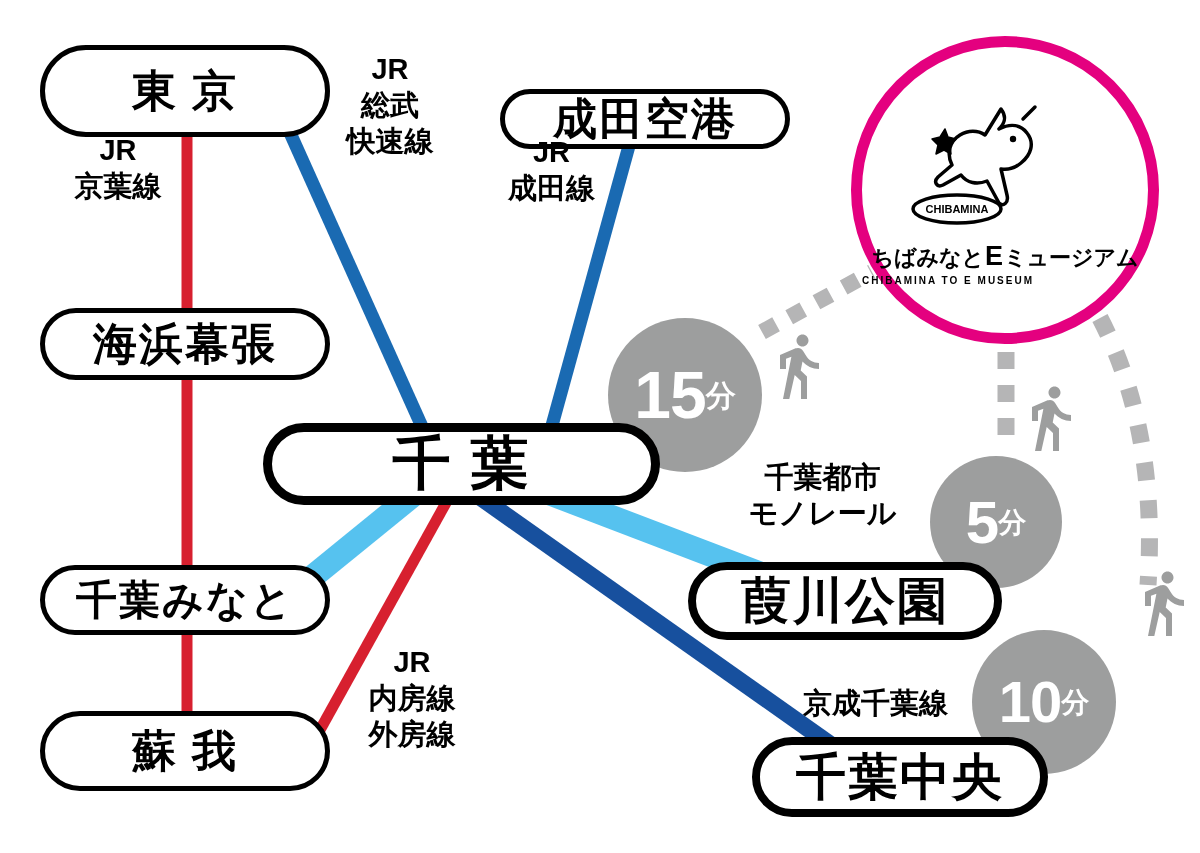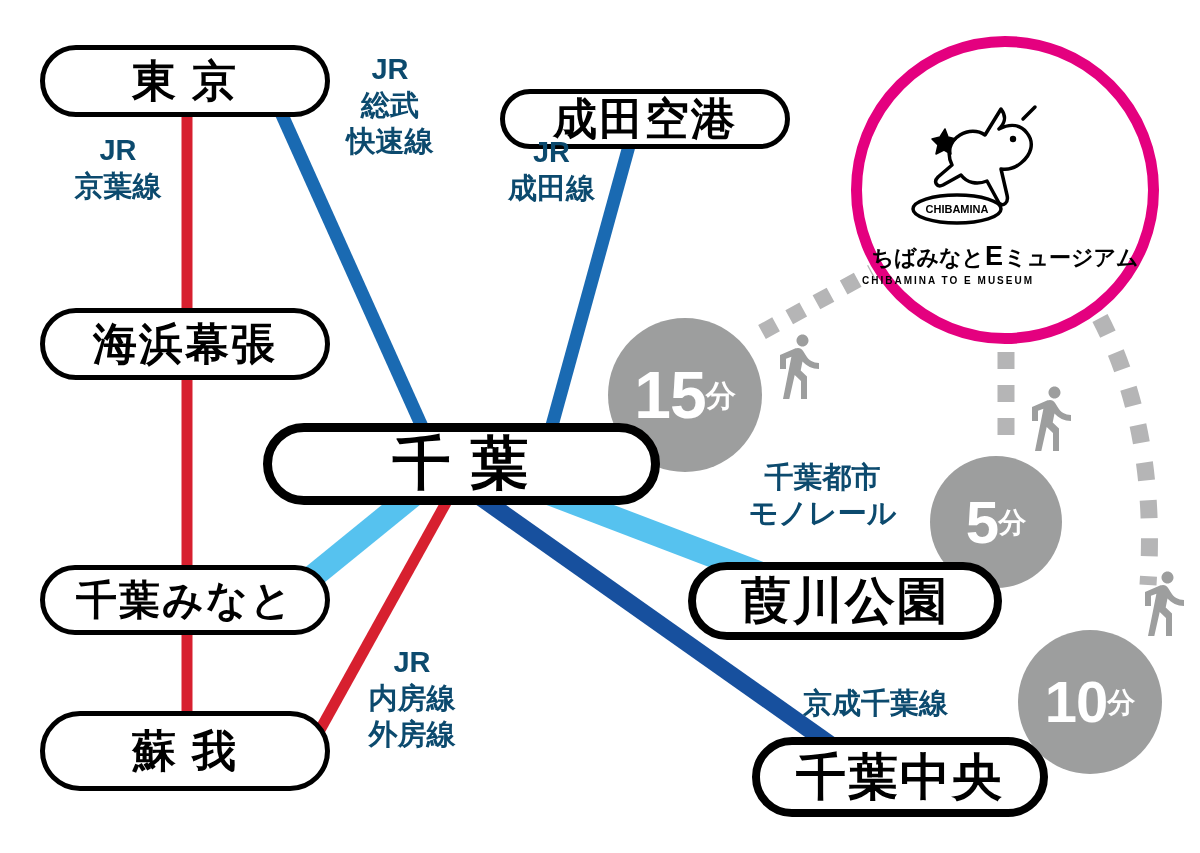--- a/index.html
+++ b/index.html
@@ -22,21 +22,21 @@
   .tc-num  { line-height:0.95; letter-spacing:-1px; }
   .tc-unit { font-size:30px; line-height:1; margin-top:2px; }
 
   .pill { position:absolute; background:#fff; border:5px solid #000; border-radius:999px;
     display:flex; align-items:center; justify-content:center; font-weight:700;
     font-size:44px; letter-spacing:2px; z-index:2; color:#000; white-space:nowrap; }
   .pill.major { border-width:9px; font-weight:900; }
   .pill.bold  { border-width:8px; font-weight:900; }
 
   .line-label { position:absolute; white-space:pre-line; text-align:center;
-    font-size:29px; font-weight:600; line-height:1.24; color:#0c4a6e; z-index:2; }
+    font-size:29px; font-weight:600; line-height:1.24; color:#000000; z-index:2; }
 
   .museum { position:absolute; left:851px; top:36px; width:308px; height:308px;
     background:#fff; border:11px solid var(--pink); border-radius:50%; z-index:2; }
   .museum-art { position:absolute; left:50%; top:52px; transform:translateX(-50%); }
   .museum-name { position:absolute; left:0; top:196px; width:100%; text-align:center;
     font-size:22px; font-weight:800; color:#000; letter-spacing:0; line-height:1; }
   .museum-name .e-mark { font-size:27px; font-weight:900; padding:0 1px; }
   .museum-en { position:absolute; left:0; top:228px; width:100%; text-align:left;
     font-size:10px; font-weight:700; letter-spacing:2px; color:#000; }
 </style>
@@ -68,26 +68,26 @@
   </svg>
 
   <div class="time-circle" style="left:608px; top:318px; width:154px; height:154px;">
     <div class="tc-num" style="font-size:66px;">15</div>
     <div class="tc-unit">分</div>
   </div>
   <div class="time-circle" style="left:930px; top:456px; width:132px; height:132px;">
     <div class="tc-num" style="font-size:60px;">5</div>
     <div class="tc-unit" style="font-size:28px;">分</div>
   </div>
-  <div class="time-circle" style="left:1018px; top:630px; width:144px; height:144px;">
+  <div class="time-circle" style="left:972px; top:630px; width:144px; height:144px;">
     <div class="tc-num" style="font-size:58px;">10</div>
     <div class="tc-unit" style="font-size:28px;">分</div>
   </div>
 
-  <div class="pill" style="left:40px; top:45px; width:290px; height:72px;">東 京</div>
+  <div class="pill" style="left:40px; top:45px; width:290px; height:92px;">東 京</div>
   <div class="pill" style="left:500px; top:45px; width:290px; height:60px;margin-top:44px;">成田空港</div>
   <div class="pill major" style="left:263px; top:423px; width:397px; height:82px; font-size:58px;">千 葉</div>
   <div class="pill" style="left:40px; top:308px; width:290px; height:72px;">海浜幕張</div>
   <div class="pill" style="left:40px; top:565px; width:290px; height:70px; font-size:41px;">千葉みなと</div>
   <div class="pill" style="left:40px; top:711px; width:290px; height:80px;">蘇 我</div>
   <div class="pill bold" style="left:688px; top:562px; width:314px; height:78px; font-size:50px;font-family:Liberation Serif, serif;">葭川公園</div>
   <div class="pill bold" style="left:752px; top:737px; width:296px; height:80px; font-size:50px;">千葉中央</div>
 
   <div class="line-label" style="left:48px; top:133px; width:140px;">JR
 京葉線</div>

